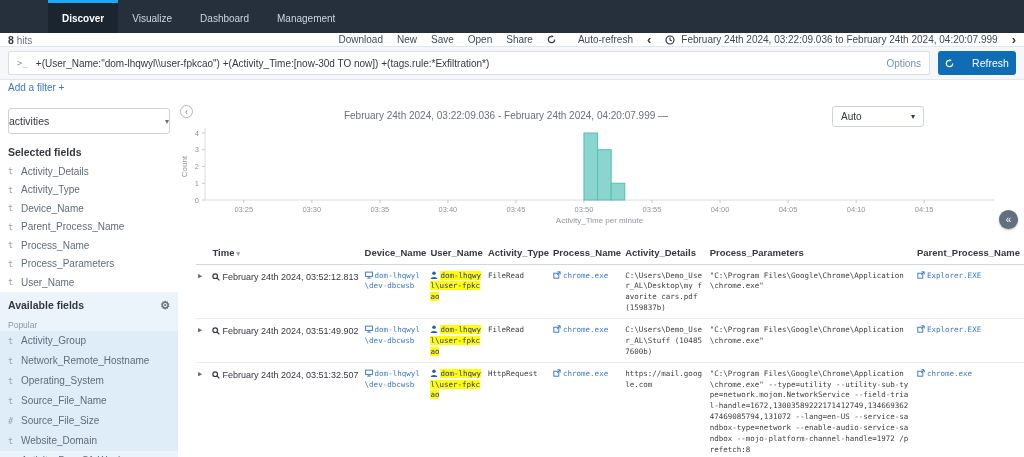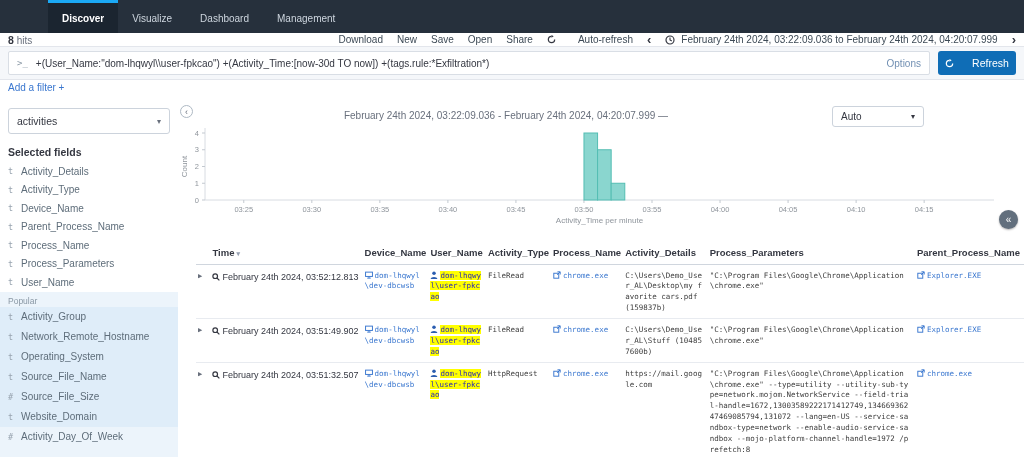--- a/index.html
+++ b/index.html
@@ -28,21 +28,21 @@
   .query-input { flex:1; border:none; outline:none; font-size:10px; color:#343741; font-family:"Liberation Sans", sans-serif; background:transparent; }
   .options-link { font-size:10px; color:#7290b3; cursor:pointer; margin-left:8px; }
   .refresh-btn { height:24px; min-width:78px; background:#0f6db6; color:#fff; border:none; border-radius:3px; font-size:10.5px; display:flex; align-items:center; justify-content:center; gap:16px; cursor:pointer; }
 
   
   .filter-bar { height:16px; padding:2px 8px; font-size:10px; }
   .add-filter { color:#3a77cf; cursor:pointer; }
 
   
   .sidebar { position:absolute; left:0; top:104px; width:178px; bottom:0; background:#fff; overflow:hidden; }
-  .index-select { margin:4px 8px 6px 8px; height:26px; border:1px solid #ccd3dc; border-radius:3px; display:flex; align-items:center; padding:0 8px; font-size:10.5px; color:#343741; cursor:pointer; background:#fff; }
+  .index-select { margin:4px 8px 6px 8px; height:26px; border:1px solid #ccd3dc; border-radius:3px; display:flex; align-items:center; padding:0 0; font-size:10.5px; color:#343741; cursor:pointer; background:#fff; }
   .index-select .caret { margin-left:auto; color:#69707d; font-size:8px; }
   .side-heading { font-size:10.5px; font-weight:bold; color:#343741; padding:6px 8px 4px 8px; display:flex; align-items:center; }
   .field-row { display:flex; align-items:center; gap:7px; padding:0 8px; height:18.5px; font-size:10px; color:#5e6d7a; cursor:pointer; }
   .ftype { font-family:"DejaVu Sans Mono", monospace; font-size:8.5px; color:#98a4b0; width:6px; }
   .avail-zone { background:#ecf4fb; }
   .popular-zone { background:#dfedf9; }
   .popular-label { font-size:8.5px; color:#8a98a5; padding:4px 8px 1px 8px; }
   .popular-zone .field-row, .other-zone .field-row { height:20px; }
   .gear { margin-left:auto; font-size:11px; color:#69707d; cursor:pointer; }
 
@@ -157,20 +157,24 @@
       </div>
       <div class="field-row">
         <span class="ftype">t</span>
         <span>Process_Parameters</span>
       </div>
       <div class="field-row">
         <span class="ftype">t</span>
         <span>User_Name</span>
       </div>
     </div>
+  <div class="side-heading avail-zone" style="padding-top:7px;">
+    <span>Available fields</span>
+    <span class="gear">⚙</span>
+  </div>
   <div class="avail-zone" style="height:100%;">
     <div class="popular-label">Popular</div>
     <div class="popular-zone" id="popular-fields">
         <div class="field-row">
           <span class="ftype">t</span>
           <span>Activity_Group</span>
         </div>
         <div class="field-row">
           <span class="ftype">t</span>
           <span>Network_Remote_Hostname</span>

